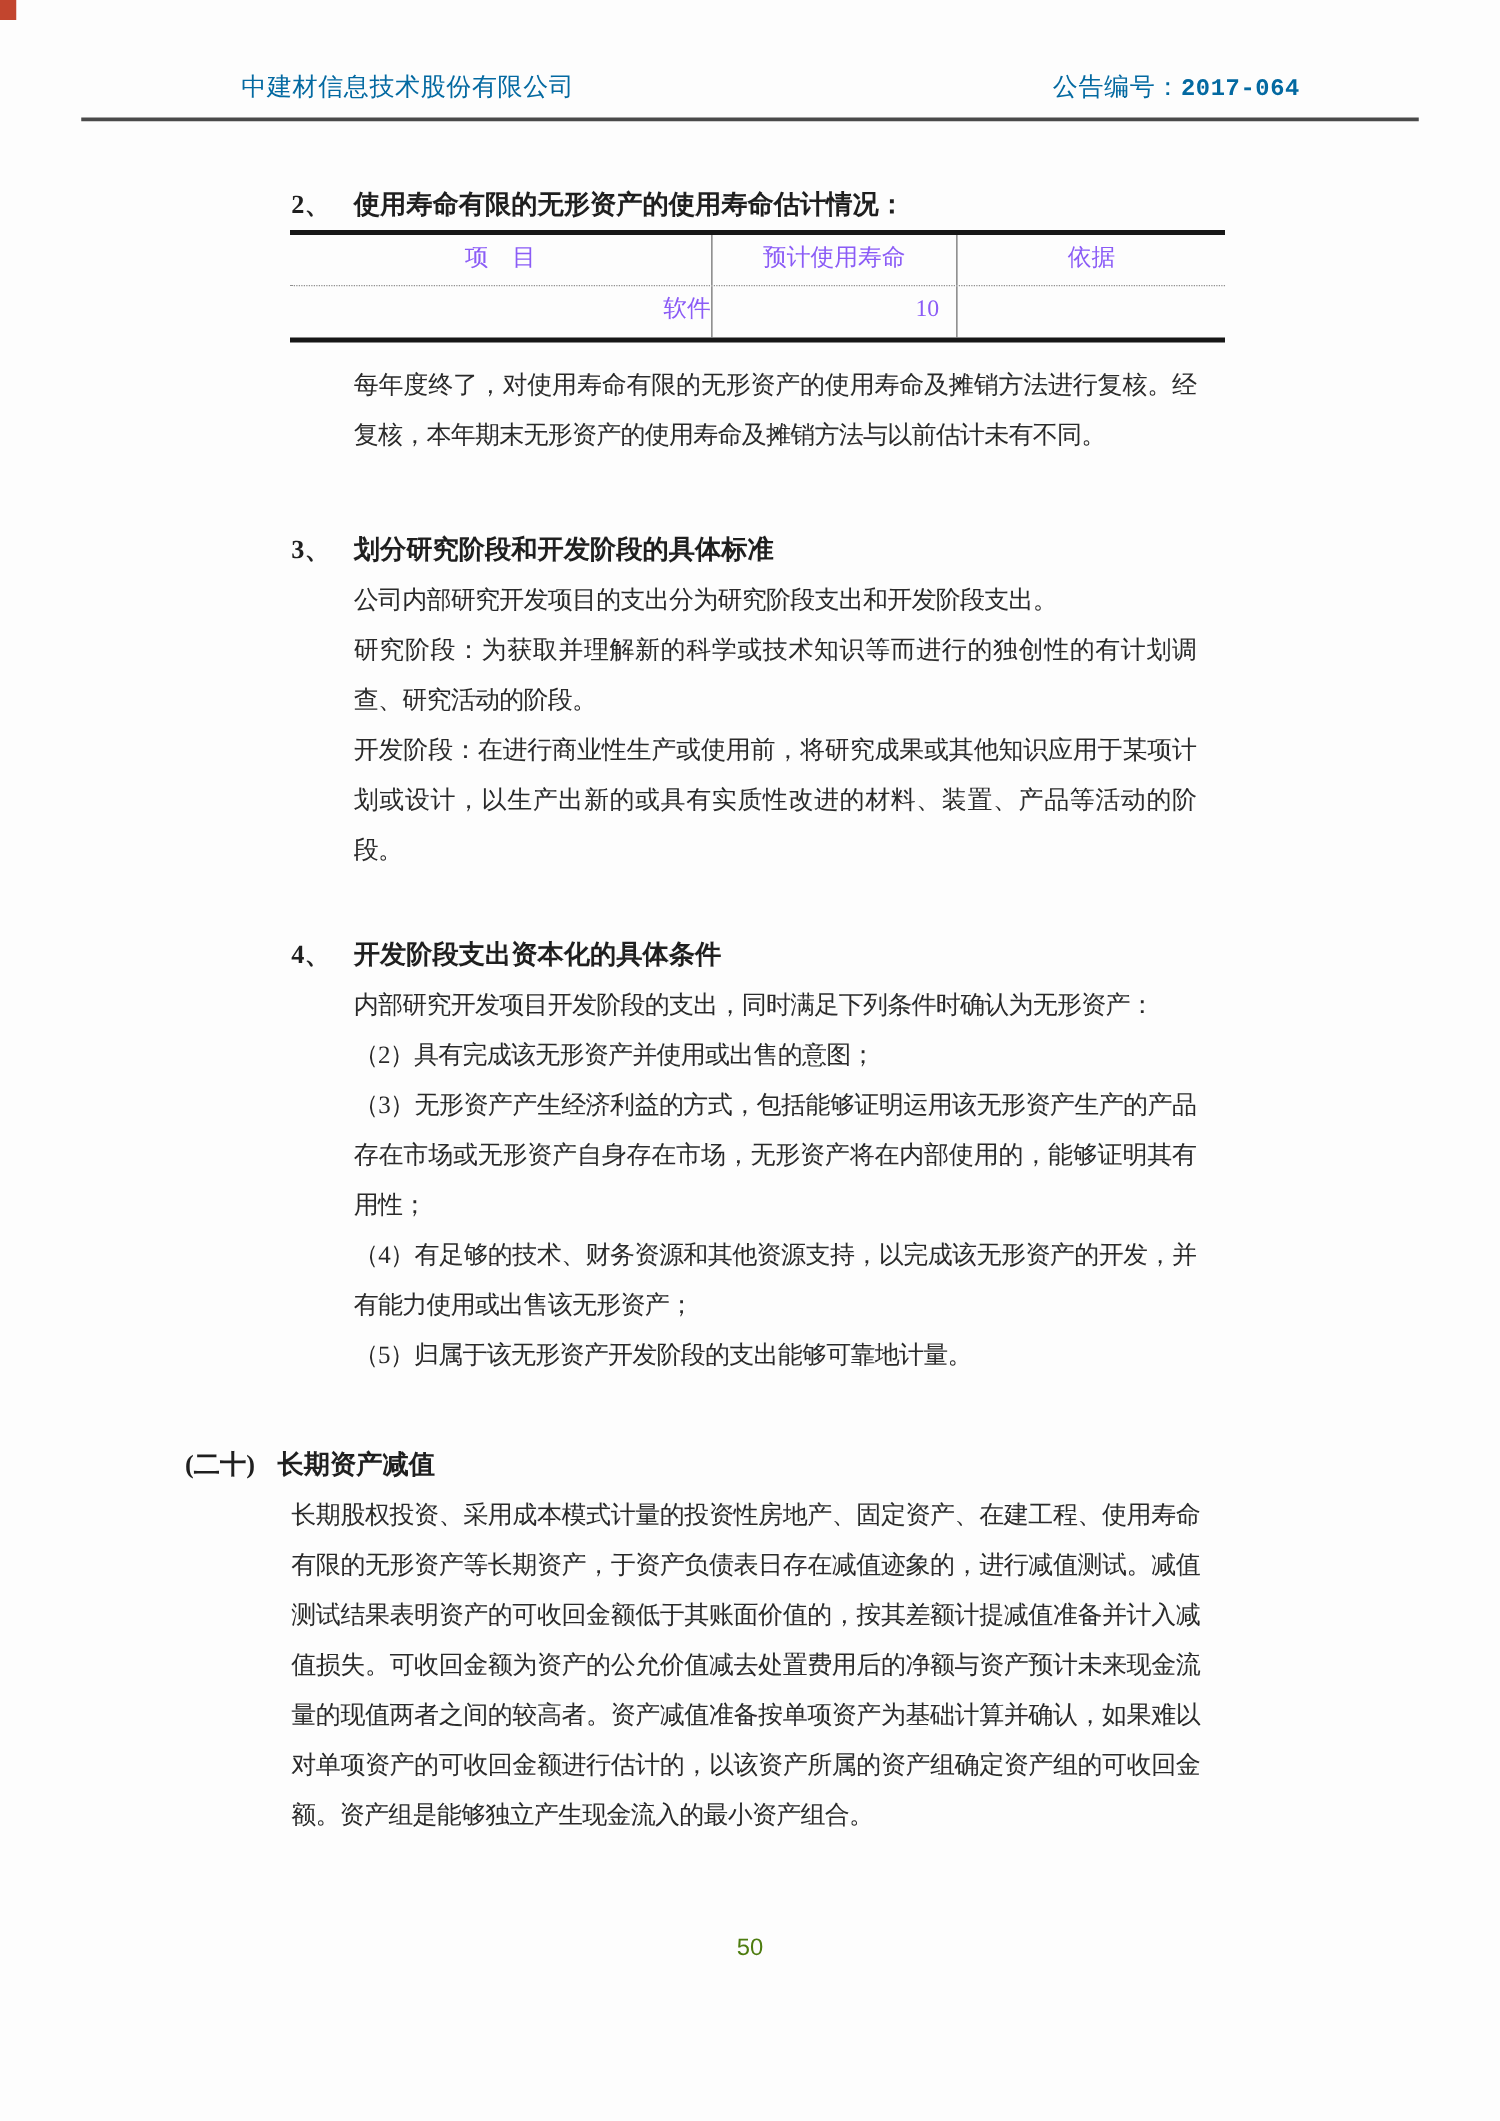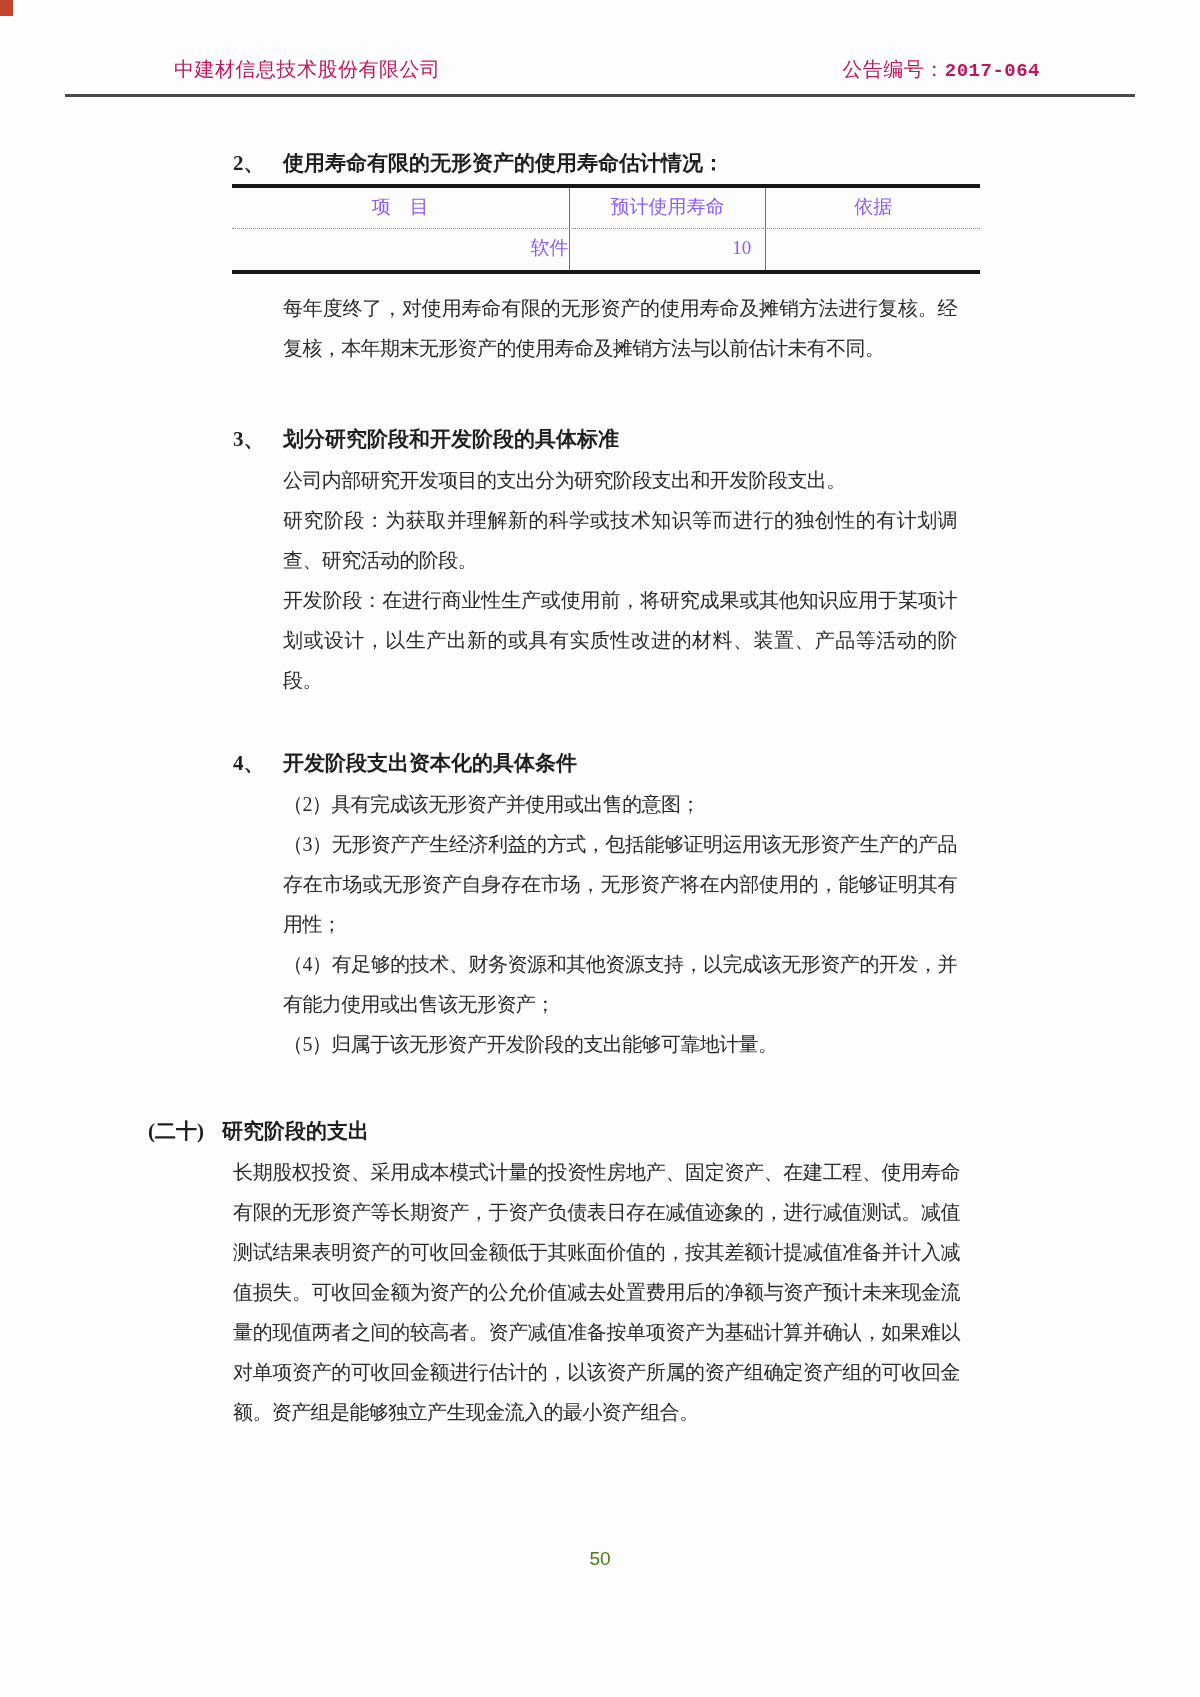--- a/index.html
+++ b/index.html
@@ -5,23 +5,23 @@
   html, body { margin:0; padding:0; background:#ffffff; }
   .page {
     position:relative; width:1200px; height:1697px; overflow:hidden;
     background:#fdfdfd;
     font-family:"Liberation Serif","DejaVu Serif",serif;
     color:#262626;
   }
   .corner-mark { position:absolute; left:0; top:0; width:13px; height:16px; background:#c2452e; }
 
   .doc-header {
-    position:absolute; top:56px; left:174px; right:160px;
+    position:absolute; top:56px; left:193px; right:160px;
     display:flex; justify-content:space-between; align-items:flex-end;
-    font-size:20px; color:#be185d; letter-spacing:0.5px;
+    font-size:20px; color:#0369a1; letter-spacing:0.5px;
   }
   .notice-number { font-weight:bold; font-family:Liberation Mono, monospace; font-size:19px; }
   .header-rule { position:absolute; top:94px; left:65px; width:1070px; height:3px; background:#4a4a4a; }
 
   .content { position:absolute; top:140px; left:0; width:100%; }
 
   .heading { display:flex; font-weight:bold; font-size:21px; line-height:30px; color:#1f1f1f; }
   .heading.indent-num { margin-left:233px; }
   .heading.indent-num .num { width:50px; flex:0 0 auto; }
   .heading.indent-cn { margin-left:148px; }
@@ -104,29 +104,30 @@
       <p class="para">公司内部研究开发项目的支出分为研究阶段支出和开发阶段支出。</p>
       <p class="para">研究阶段：为获取并理解新的科学或技术知识等而进行的独创性的有计划调查、研究活动的阶段。</p>
       <p class="para">开发阶段：在进行商业性生产或使用前，将研究成果或其他知识应用于某项计划或设计，以生产出新的或具有实质性改进的材料、装置、产品等活动的阶段。</p>
     </div>
 
     <div class="heading indent-num sec4">
       <span class="num">4、</span>
       <span>开发阶段支出资本化的具体条件</span>
     </div>
     <div class="paras">
+      <p class="para">内部研究开发项目开发阶段的支出，同时满足下列条件时确认为无形资产：</p>
       <p class="para">（2）具有完成该无形资产并使用或出售的意图；</p>
       <p class="para">（3）无形资产产生经济利益的方式，包括能够证明运用该无形资产生产的产品存在市场或无形资产自身存在市场，无形资产将在内部使用的，能够证明其有用性；</p>
       <p class="para">（4）有足够的技术、财务资源和其他资源支持，以完成该无形资产的开发，并有能力使用或出售该无形资产；</p>
       <p class="para">（5）归属于该无形资产开发阶段的支出能够可靠地计量。</p>
     </div>
 
     <div class="heading indent-cn sec20">
       <span class="num">(二十)</span>
-      <span>研究阶段的支出</span>
+      <span>长期资产减值</span>
     </div>
     <div class="paras">
       <p class="para wide">长期股权投资、采用成本模式计量的投资性房地产、固定资产、在建工程、使用寿命有限的无形资产等长期资产，于资产负债表日存在减值迹象的，进行减值测试。减值测试结果表明资产的可收回金额低于其账面价值的，按其差额计提减值准备并计入减值损失。可收回金额为资产的公允价值减去处置费用后的净额与资产预计未来现金流量的现值两者之间的较高者。资产减值准备按单项资产为基础计算并确认，如果难以对单项资产的可收回金额进行估计的，以该资产所属的资产组确定资产组的可收回金额。资产组是能够独立产生现金流入的最小资产组合。</p>
     </div>
 
   </div>
 
   <div class="footer-pagenum">50</div>
 
 </div>

